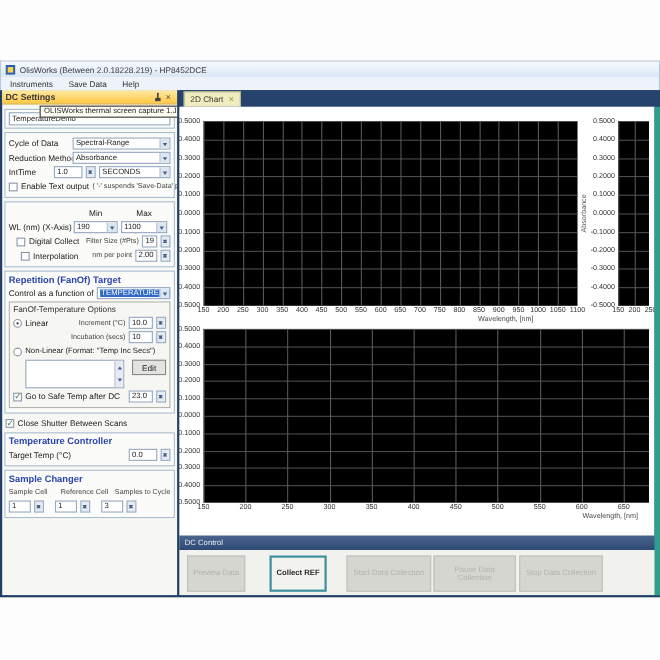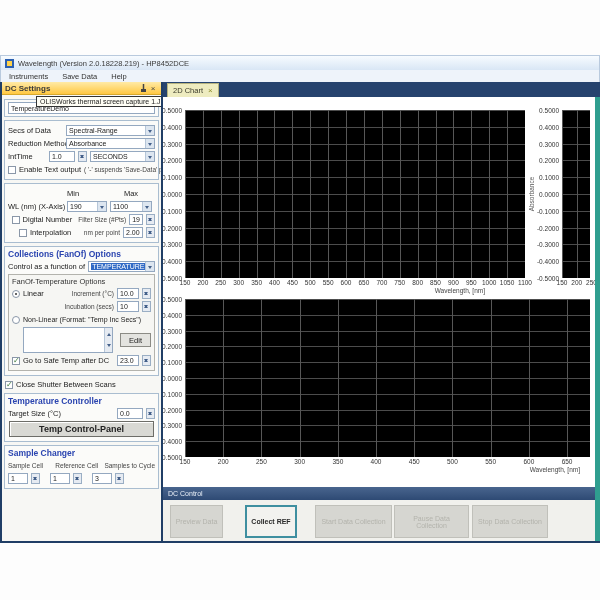--- a/index.html
+++ b/index.html
@@ -105,21 +105,21 @@
 </head>
 <body>
 
 <div class="app">
 
   <div class="titlebar">
     <svg width="9" height="9">
       <rect x="0" y="0" width="9" height="9" fill="#2a5fb0"></rect>
         <rect x="2" y="2" width="5" height="5" fill="#ffd24a"></rect>
     </svg>
-    <span class="ttext">Wavelength (Version 2.0.18228.219) - HP8452DCE</span>
+    <span class="ttext">OlisWorks (Between 2.0.18228.219) - HP8452DCE</span>
   </div>
 
   <div class="menubar">
     <span class="mi">Instruments</span>
     <span class="mi">Save Data</span>
     <span class="mi">Help</span>
   </div>
 
   <div class="content">
 
@@ -138,21 +138,21 @@
       <div class="lp-body">
 
         <div class="tooltip">OLISWorks thermal screen capture 1.JPG</div>
 
         <div class="group">
           <div class="inputbox">TemperatureDemo</div>
         </div>
 
         <div class="group">
           <div class="row">
-            <span class="lbl" style="width:55px">Secs of Data</span>
+            <span class="lbl" style="width:55px">Cycle of Data</span>
             <span class="combo" style="flex:1">
                 <span>Spectral-Range</span>
                 <i class="ca"></i>
               </span>
           </div>
           <div class="row">
             <span class="lbl" style="width:55px">Reduction Method</span>
             <span class="combo" style="flex:1">
                 <span>Absorbance</span>
                 <i class="ca"></i>
@@ -173,38 +173,38 @@
           <div class="row">
             <span class="chk"></span>
             <span class="lbl">Enable Text output</span>
             <span class="sub-lbl">( '-' suspends 'Save-Data' prompt )</span>
           </div>
         </div>
 
         <div class="group">
           <div class="row" style="margin-bottom:0">
             <span style="width:56px"></span>
-            <span class="lbl" style="width:40px;">Min</span>
+            <span class="lbl" style="width:40px;text-align:center">Min</span>
             <span class="lbl" style="width:42px;text-align:center">Max</span>
           </div>
           <div class="row">
             <span class="lbl" style="width:56px">WL (nm) (X-Axis)</span>
             <span class="combo" style="width:40px">
                 <span>190</span>
                 <i class="ca"></i>
               </span>
             <span class="combo" style="width:42px">
                 <span>1100</span>
                 <i class="ca"></i>
               </span>
           </div>
           <div class="row">
             <span style="width:8px"></span>
             <span class="chk"></span>
-            <span class="lbl">Digital Number</span>
+            <span class="lbl">Digital Collect</span>
             <span class="spacer"></span>
             <span class="sub-lbl">Filter Size (#Pts)</span>
             <span class="numbox" style="width:16px">19</span>
             <span class="spin">
                 <i class="up"></i>
                 <i class="dn"></i>
               </span>
           </div>
           <div class="row">
             <span style="width:8px"></span>
@@ -214,21 +214,21 @@
             <span class="sub-lbl">nm per point</span>
             <span class="numbox" style="width:20px">2.00</span>
             <span class="spin">
                 <i class="up"></i>
                 <i class="dn"></i>
               </span>
           </div>
         </div>
 
         <div class="group">
-          <div class="stitle">Collections (FanOf) Options</div>
+          <div class="stitle">Repetition (FanOf) Target</div>
           <div class="row">
             <span class="lbl">Control as a function of</span>
             <span class="combo" style="flex:1">
                 <span class="sel">TEMPERATURE (°C)</span>
                 <i class="ca"></i>
               </span>
           </div>
           <div class="subgroup">
             <div class="sg-title">FanOf-Temperature Options</div>
             <div class="row">
@@ -248,21 +248,21 @@
               <span class="numbox" style="width:22px">10</span>
               <span class="spin">
                   <i class="up"></i>
                   <i class="dn"></i>
                 </span>
             </div>
             <div class="row">
               <span class="rad"></span>
               <span class="lbl" style="font-size:7px">Non-Linear (Format: "Temp Inc Secs")</span>
             </div>
-            <div class="row" style="align-items:center">
+            <div class="row" style="align-items:flex-start">
               <span style="width:8px"></span>
               <span class="listbox">
                   <span class="sb"></span>
                 </span>
               <span class="spacer"></span>
               <span class="mini-btn">Edit</span>
             </div>
             <div class="row">
               <span class="chk on"></span>
               <span class="lbl">Go to Safe Temp after DC</span>
@@ -277,29 +277,28 @@
         </div>
 
         <div class="row" style="margin:1px 1px 3px">
           <span class="chk on"></span>
           <span class="lbl">Close Shutter Between Scans</span>
         </div>
 
         <div class="group">
           <div class="stitle">Temperature Controller</div>
           <div class="row">
-            <span class="lbl">Target Size (°C)</span>
+            <span class="lbl">Target Temp (°C)</span>
             <span class="spacer"></span>
             <span class="numbox" style="width:26px">0.0</span>
             <span class="spin">
                 <i class="up"></i>
                 <i class="dn"></i>
               </span>
           </div>
-          <div class="wide-btn">Temp Control-Panel</div>
         </div>
 
         <div class="group">
           <div class="stitle">Sample Changer</div>
           <div class="row" style="margin-bottom:0">
             <span class="sub-lbl" style="width:46px">Sample Cell</span>
             <span class="sub-lbl" style="width:48px">Reference Cell</span>
             <span class="sub-lbl">Samples to Cycle</span>
           </div>
           <div class="row">

